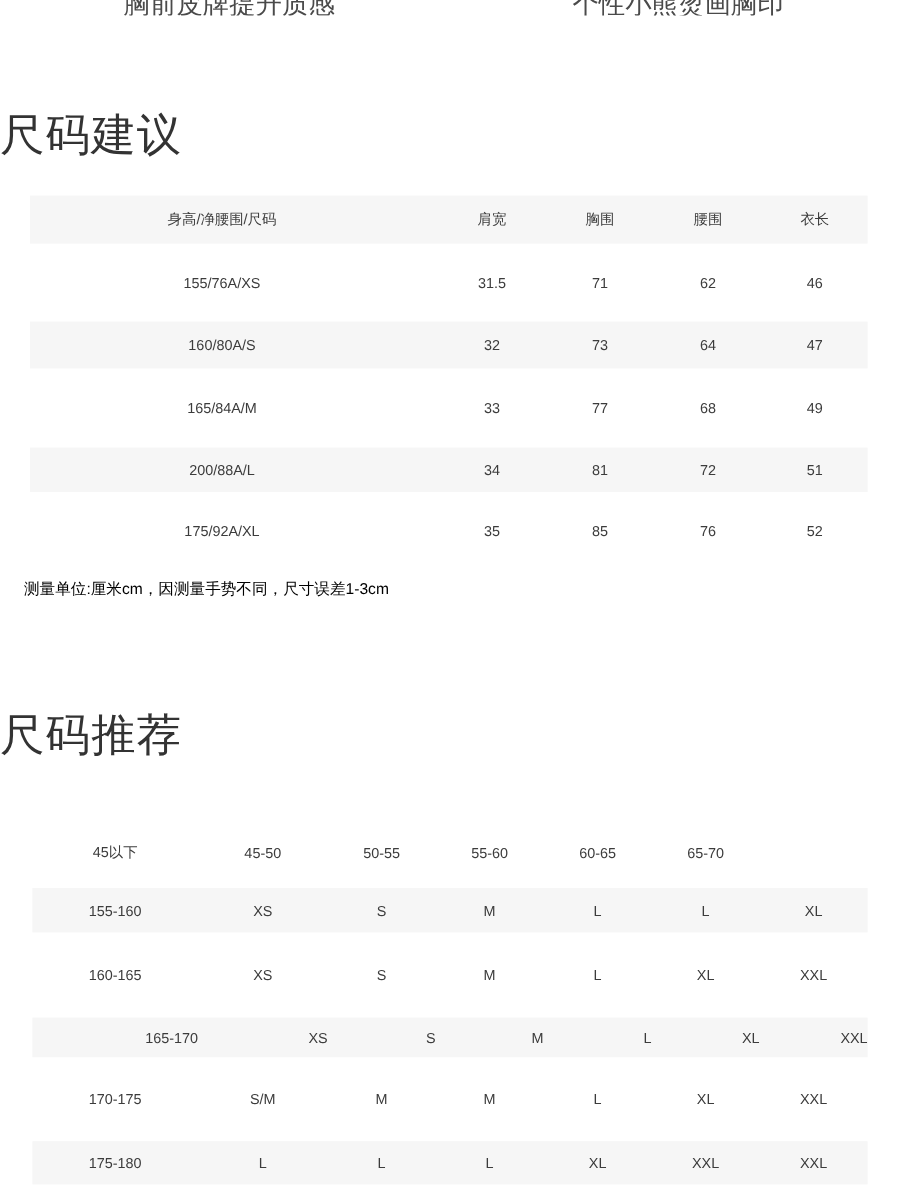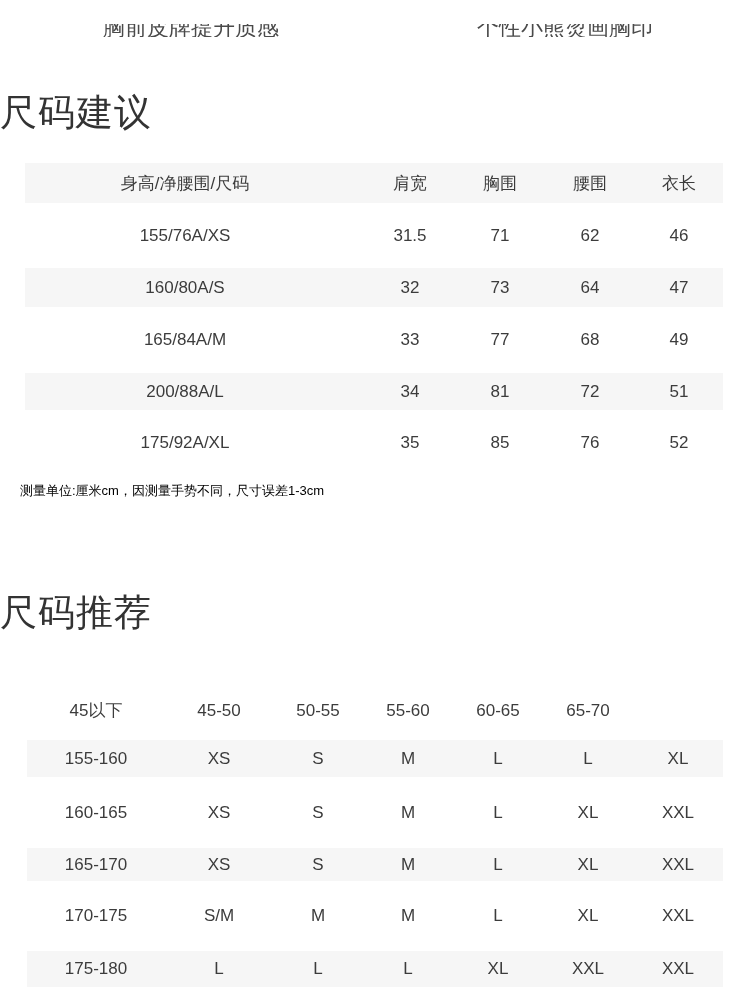--- a/index.html
+++ b/index.html
@@ -2,47 +2,47 @@
 <html><head>
 <meta charset="utf-8">
 <style>
   html,body{margin:0;padding:0;}
   body{
     width:750px;height:1000px;background:#ffffff;overflow:hidden;position:relative;
     font-family:"Liberation Sans","DejaVu Sans",sans-serif;color:#3c3c3c;
   }
   .abs{position:absolute;}
   
-  #top-strip{top:0;left:0;width:742px;height:13px;overflow:hidden;margin-top:24px;}
+  #top-strip{top:0;left:0;width:742px;height:13px;overflow:hidden;}
   #top-strip span{position:absolute;top:-11px;font-size:22px;color:#4a4a4a;white-space:nowrap;}
   #cap-left{left:103px;}
   #cap-right{left:477px;}
   
   .sec-title{left:0;width:750px;font-size:37px;font-weight:400;color:#333333;letter-spacing:1px;}
   #title1{top:88px;}
   #title2{top:588px;}
   
-  .size-table{font-size:17px;color:#3c3c3c;}
+  .size-table{font-size:12px;color:#3c3c3c;}
   #table1{top:163px;left:25px;width:698px;}
   #table2{top:681px;left:27px;width:696px;}
   .trow{display:grid;align-items:center;text-align:center;}
   #table1 .trow{grid-template-columns:340px 90px 90px 90px 88px;}
   #table2 .trow{grid-template-columns:138px 108px 90px 90px 90px 90px 90px;}
   #table1 .trow > div:first-child{padding-right:20px;}
   .stripe{background:#f6f6f6;}
   #table1 .trow:nth-child(1){height:40px;}
   #table1 .trow:nth-child(2){height:65px;}
   #table1 .trow:nth-child(3){height:39px;}
   #table1 .trow:nth-child(4){height:66px;}
   #table1 .trow:nth-child(5){height:37px;}
   #table1 .trow:nth-child(6){height:65px;}
   #table2 .trow:nth-child(1){height:59px;}
   #table2 .trow:nth-child(2){height:37px;}
   #table2 .trow:nth-child(3){height:71px;}
-  #table2 .trow:nth-child(4){height:33px;}
+  #table2 .trow:nth-child(4){height:33px;text-align:right;}
   #table2 .trow:nth-child(5){height:70px;}
   #table2 .trow:nth-child(6){height:36px;}
   
   #note{top:482px;left:20px;font-size:13px;color:#000000;}
 </style>
 </head>
 <body>
 
 <div id="top-strip" class="abs">
   <span id="cap-left">胸前皮牌提升质感</span>

